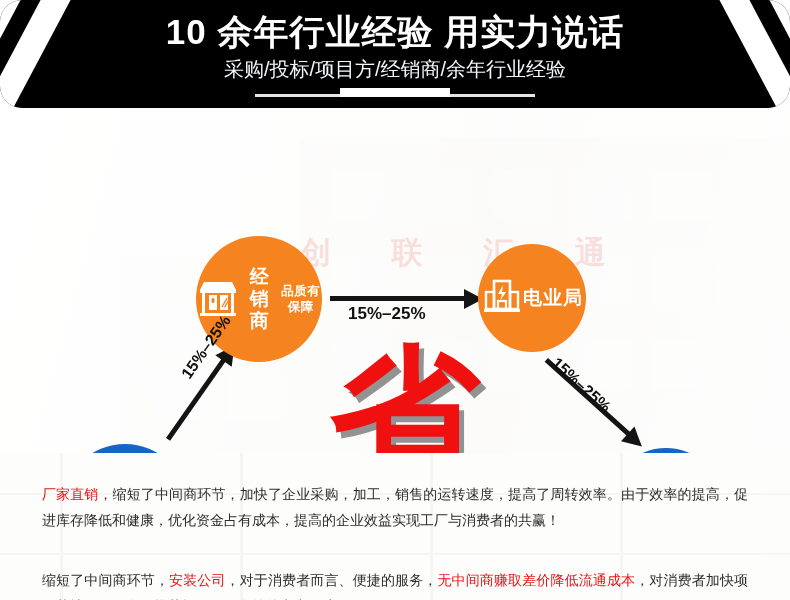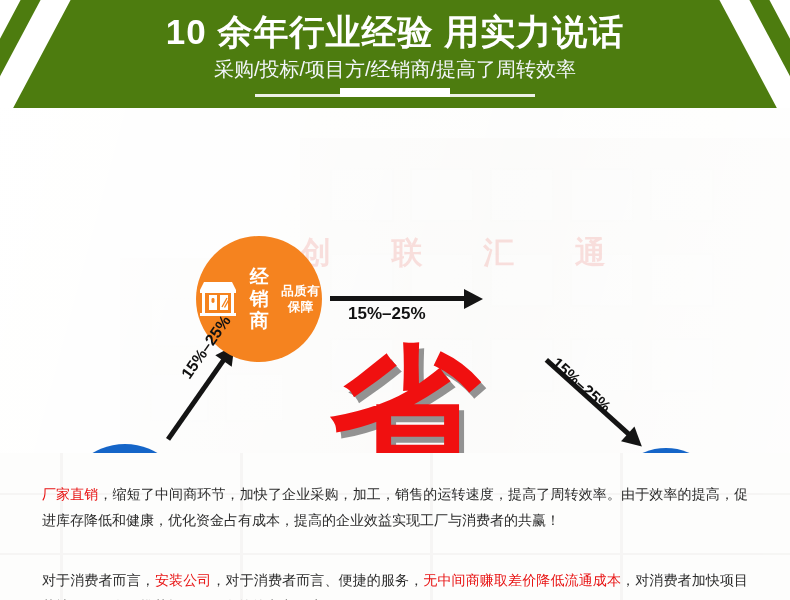--- a/index.html
+++ b/index.html
@@ -6,21 +6,21 @@
   body{
     width:790px;height:600px;overflow:hidden;
     font-family:"Liberation Sans","DejaVu Sans",sans-serif;
     background:#ffffff;
   }
   .page{position:relative;width:790px;height:600px;overflow:hidden;background:#fff;}
 
   
   .header{
     position:absolute;left:0;top:0;width:790px;height:108px;
-    background:#4d7c0f;overflow:hidden;
+    background:#000000;overflow:hidden;border-radius:22px;
   }
   .stripe{position:absolute;top:-30px;height:175px;background:#ffffff;}
   .stripe.l1{left:-62px;width:52px;transform:skewX(-28deg);}
   .stripe.l2{left:10px;width:30px;transform:skewX(-28deg);}
   .stripe.r1{right:-62px;width:52px;transform:skewX(28deg);}
   .stripe.r2{right:10px;width:30px;transform:skewX(28deg);}
 
   .hdr-inner{position:relative;z-index:3;text-align:center;padding-top:12px;}
   .hdr-title{
     color:#ffffff;font-size:35px;font-weight:bold;letter-spacing:1px;
@@ -129,21 +129,21 @@
 <div class="page">
 
   <div class="header">
     <div class="stripe l1"></div>
     <div class="stripe l2"></div>
     <div class="stripe r1"></div>
     <div class="stripe r2"></div>
 
     <div class="hdr-inner">
       <div class="hdr-title">10 余年行业经验 用实力说话</div>
-      <div class="hdr-sub">采购/投标/项目方/经销商/提高了周转效率</div>
+      <div class="hdr-sub">采购/投标/项目方/经销商/余年行业经验</div>
     </div>
     <div class="hdr-rule"></div>
     <div class="hdr-rule-mid"></div>
   </div>
 
   <div class="stage">
 
     <div class="bg-building">
       <div class="blk" style="left:300px;top:30px;width:500px;height:320px;"></div>
       <div class="blk" style="left:120px;top:150px;width:200px;height:200px;"></div>
@@ -207,20 +207,34 @@
           <rect x="13" y="16" width="8" height="15" fill="#fff"></rect>
           <rect x="24" y="16" width="8" height="15" fill="#fff"></rect>
           <rect x="15.5" y="19" width="3" height="5" rx="1.4" fill="#F5831F"></rect>
           <path d="M26 28 l5 -9 M28.5 28.5 l5 -9" stroke="#F5831F" stroke-width="1.4"></path>
         </svg>
       </span>
       <span class="nlabel">经销商</span>
       <span class="nsub">品质有保障</span>
     </div>
 
+    <div class="node orange" id="node-bureau">
+      <span class="ico">
+        <svg width="42" height="36" viewBox="0 0 42 36" fill="none">
+          <rect x="13" y="2" width="16" height="28" stroke="#fff" stroke-width="2.6" fill="none"></rect>
+          <rect x="5" y="13" width="8" height="17" stroke="#fff" stroke-width="2.4" fill="none"></rect>
+          <rect x="29" y="13" width="8" height="17" stroke="#fff" stroke-width="2.4" fill="none"></rect>
+          <rect x="17" y="22" width="8" height="8" stroke="#fff" stroke-width="2.2" fill="none"></rect>
+          <rect x="3" y="30" width="36" height="3" fill="#fff"></rect>
+          <path d="M22 6 L17 15 h4 l-2 7 6 -9 h-4 z" fill="#fff"></path>
+        </svg>
+      </span>
+      <span class="nlabel">电业局</span>
+      <span class="nsub"></span>
+    </div>
 
     <div class="node blue" id="node-factory">
 
       <span class="nsub"></span>
     </div>
 
     <div class="node blue" id="node-consumer">
 
       <span class="nsub"></span>
     </div>
@@ -234,17 +248,17 @@
       <div class="fb" style="left:620px;top:0;width:3px;height:147px;"></div>
       <div class="fb" style="left:0;top:40px;width:790px;height:2px;"></div>
       <div class="fb" style="left:0;top:100px;width:790px;height:2px;"></div>
     </div>
 
     <p class="para" id="para1">
       <span class="hi">厂家直销</span><span>，缩短了中间商环节，加快了企业采购，加工，销售的运转速度，提高了周转效率。由于效率的提高，促进库存降低和健康，优化资金占有成本，提高的企业效益实现工厂与消费者的共赢！</span>
     </p>
 
     <p class="para" id="para2">
-      <span>对于消费者而言，</span><span class="hi">安装公司</span><span>，对于消费者而言、便捷的服务，</span><span class="hi">无中间商赚取差价降低流通成本</span><span>，对消费者加快项目落地，工程有效推荐提供了强有的的电力保障。</span>
+      <span>缩短了中间商环节，</span><span class="hi">安装公司</span><span>，对于消费者而言、便捷的服务，</span><span class="hi">无中间商赚取差价降低流通成本</span><span>，对消费者加快项目落地，工程有效推荐提供了强有的的电力保障。</span>
     </p>
   </div>
 
 </div>
 
 </body></html>

